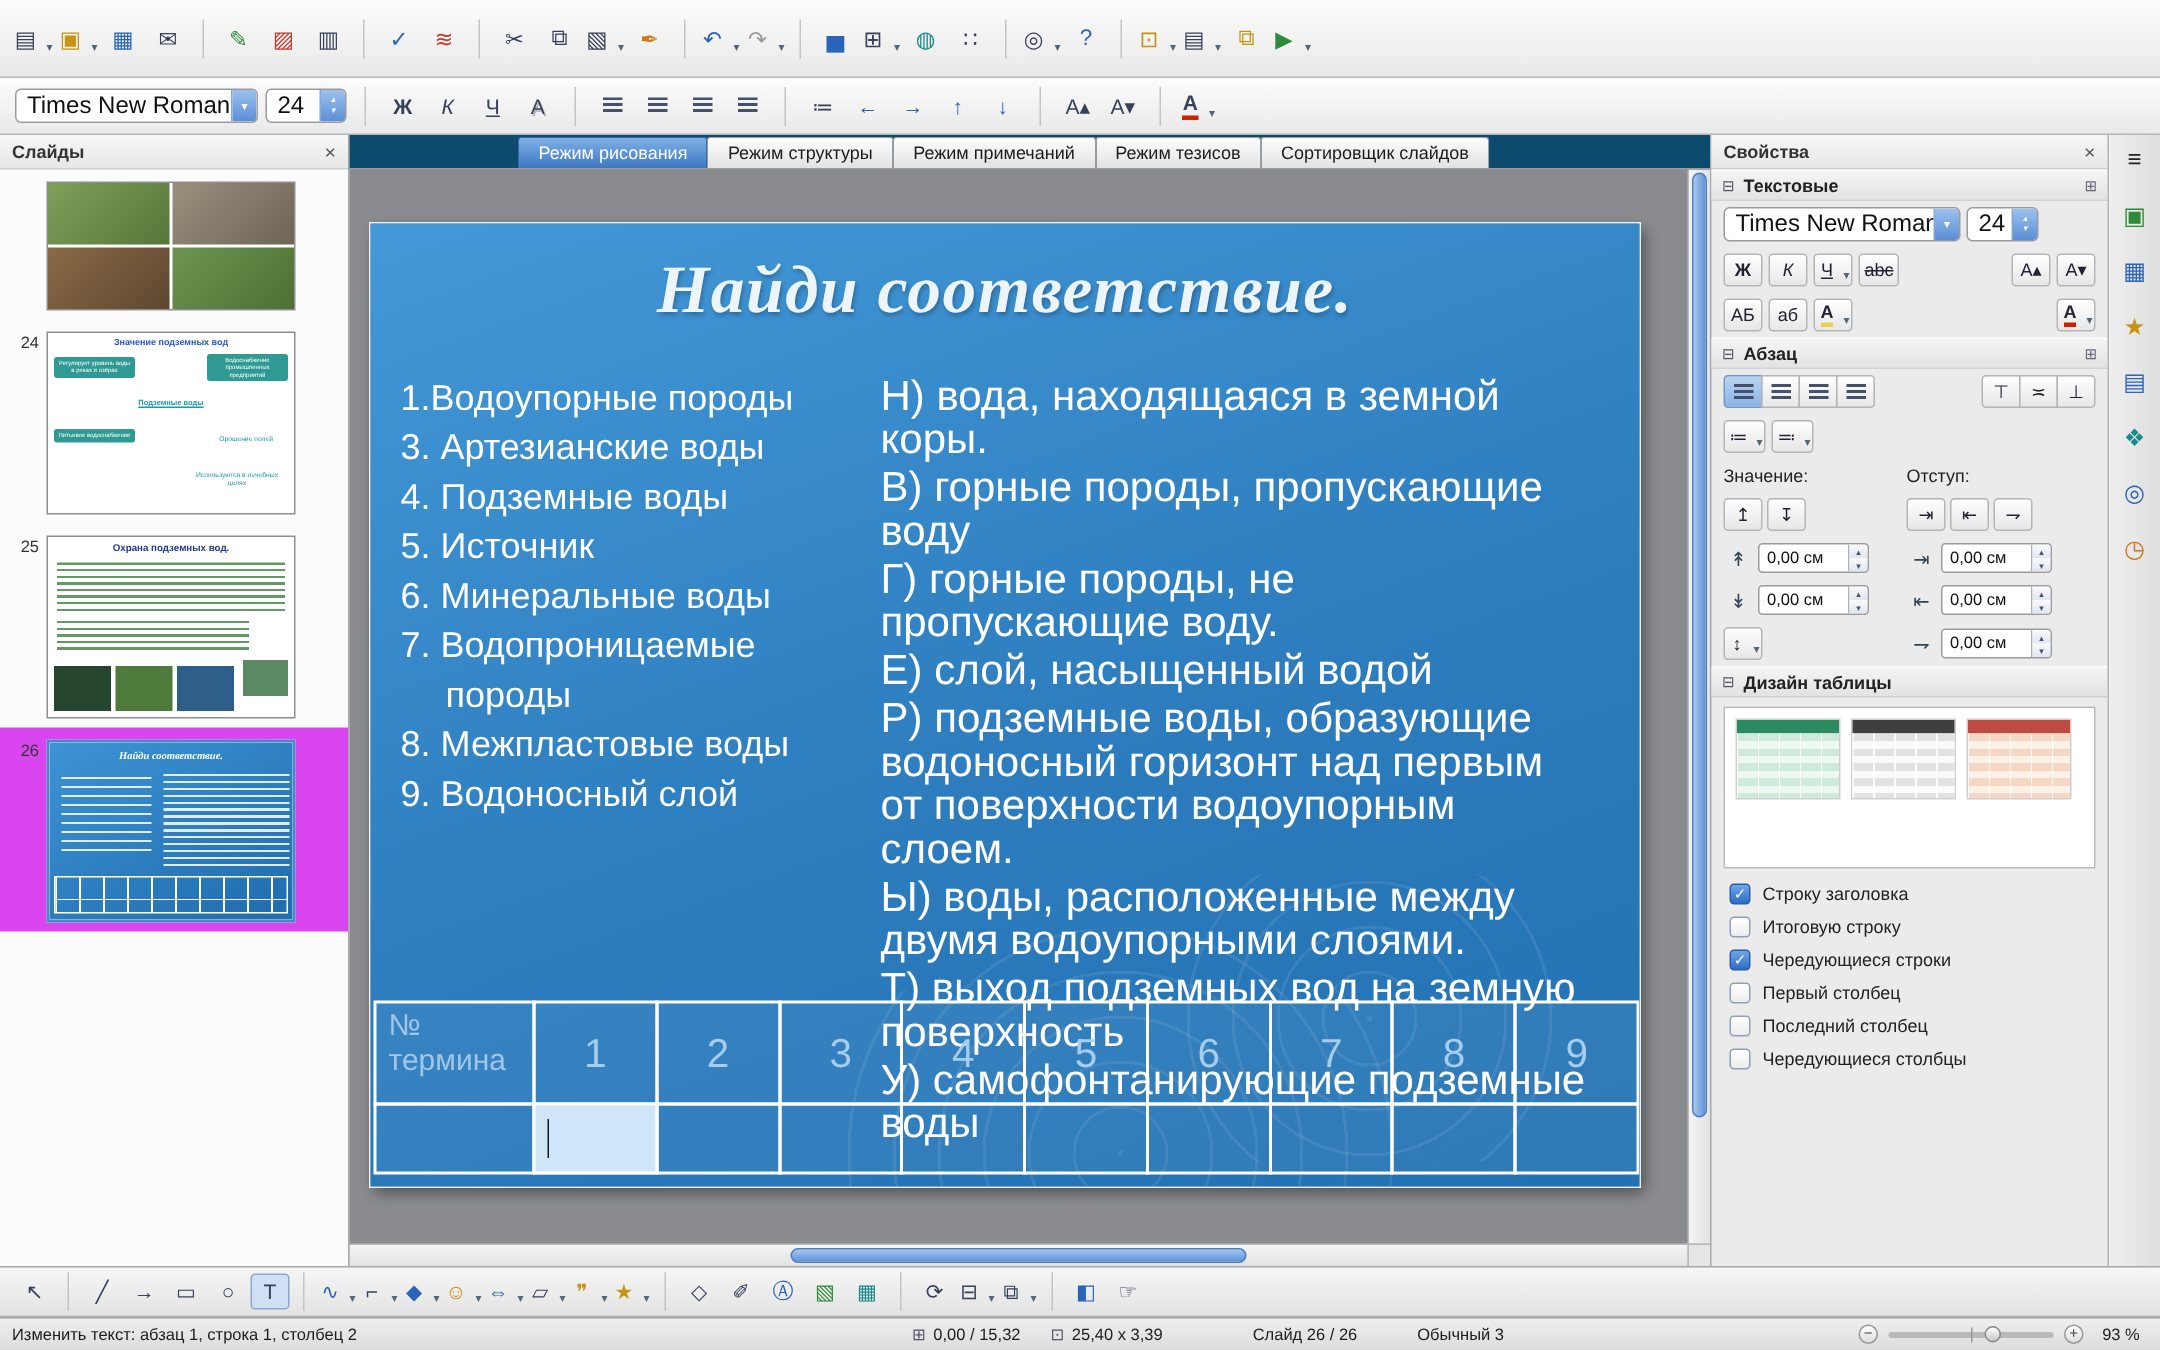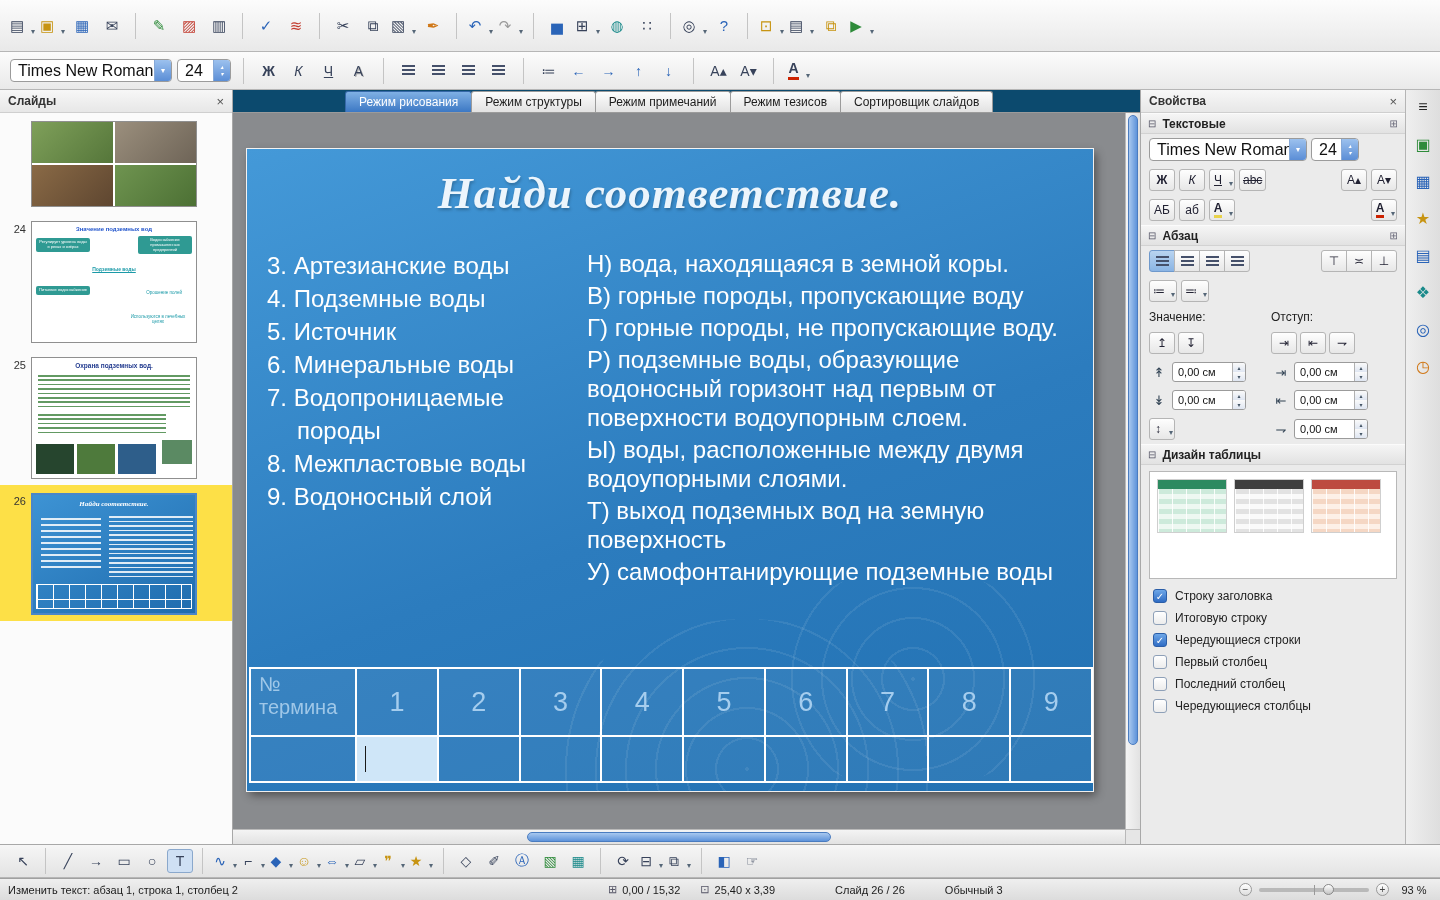--- a/index.html
+++ b/index.html
@@ -34,21 +34,21 @@
   .main{flex:1;display:flex;min-height:0}
   .phead{height:23px;display:flex;align-items:center;justify-content:space-between;padding:0 8px;background:linear-gradient(#f7f7f7,#e7e7e7);border-bottom:1px solid #cfcfcf;font-weight:bold;font-size:12px;color:#333;flex:none}
   .phead .x{font-size:13px;color:#555;font-weight:normal}
 
   
   .slides{width:233px;border-right:1px solid #a8a8a8;background:#fbfbfb;display:flex;flex-direction:column;flex:none}
   .thumbs{flex:1;overflow:hidden}
   .trow{display:flex;gap:5px;padding:8px 8px 6px 2px}
   .tnum{width:24px;text-align:right;font-size:11px;color:#333;padding-top:2px;flex:none}
   .tframe{width:166px;height:122px;border:1px solid #8f8f8f;background:#fff;position:relative;overflow:hidden;flex:none}
-  .trow.sel{background:#fde047}
+  .trow.sel{background:#d946ef}
   .trow.sel .tframe{border:2px solid #4a86c8}
   .ph-grid{position:absolute;inset:0;display:grid;grid-template:1fr 1fr / 1fr 1fr;gap:2px;background:#fff}
   .ph1{background:linear-gradient(135deg,#7fa05a,#55763a)}
   .ph2{background:linear-gradient(135deg,#9b8f7d,#6e6457)}
   .ph3{background:linear-gradient(135deg,#8a6a46,#5e4630)}
   .ph4{background:linear-gradient(135deg,#6f9450,#4c7034)}
   .t24-title{position:absolute;top:4px;width:100%;text-align:center;font-size:6px;color:#2255cc;font-weight:bold}
   .t24-box{position:absolute;background:#2f9a93;color:#fff;font-size:4px;padding:2px;border-radius:2px;line-height:1.2;width:54px;text-align:center}
   .t24-b1{left:4px;top:16px}.t24-b2{right:4px;top:14px}.t24-b3{left:4px;top:64px}
   .t24-link{position:absolute;top:44px;width:100%;text-align:center;font-size:5px;color:#1b9aa8;text-decoration:underline;font-weight:bold}
@@ -76,21 +76,21 @@
   .page{position:absolute;left:14px;top:36px;width:846px;height:642px;background:#2b7abc;box-shadow:0 0 0 1px rgba(255,255,255,.9),3px 4px 9px rgba(0,0,0,.45);overflow:hidden}
   .slidebg{position:absolute;inset:0;background:linear-gradient(160deg,#4499d8 0%,#2c7cbe 55%,#2271b2 100%);overflow:hidden}
   .ripple{position:absolute;border-radius:50%;background:repeating-radial-gradient(circle at center,rgba(255,255,255,.08) 0 2px,rgba(255,255,255,0) 2px 30px)}
   .rp1{width:420px;height:300px;left:290px;top:470px}
   .rp2{width:300px;height:220px;right:30px;top:420px}
   .stitle{position:relative;text-align:center;margin-top:18px;font-family:"Liberation Serif",serif;font-style:italic;font-weight:bold;font-size:45px;color:#ecf5fc;text-shadow:1px 2px 3px rgba(0,0,0,.25);letter-spacing:1px}
   .cols{position:absolute;left:20px;right:14px;top:100px;display:flex}
   .colL{width:320px;flex:none;font-size:24px;line-height:33px;color:#fff}
   .colL .li{padding-left:30px;text-indent:-30px}
   .colL .li.w2{width:270px}
-  .colR{width:472px;flex:none;font-size:24px;line-height:29px;color:#fff}
+  .colR{width:472px;flex:none;font-size:28px;line-height:29px;color:#fff}
   .colR .ri{margin-bottom:3px}
   .stable{position:absolute;left:2px;right:2px;bottom:8px}
   .str{display:flex}
   .stc{flex:1;border:2px solid #fff;margin-right:-2px;background:rgba(255,255,255,.06);display:flex;align-items:center;justify-content:center;height:70px;color:#a5cdee;font-size:27px}
   .str + .str .stc{margin-top:-2px}
   .stc.first{width:108px;flex:none;align-items:flex-start;justify-content:flex-start;padding:4px 8px;font-size:20px;line-height:1.15;color:rgba(178,211,238,.85)}
   .str.r2 .stc{height:48px}
   .stc.edit{background:#cfe6f8}
   .caret{width:1px;height:26px;background:#1a1a1a;margin-right:auto;margin-left:8px}
 
@@ -313,32 +313,34 @@
         <span class="vtab">Сортировщик слайдов</span>
       </div>
       <div class="ws">
         <div class="page">
           <div class="slidebg">
             <div class="ripple rp1"></div>
             <div class="ripple rp2"></div>
             <div class="stitle">Найди соответствие.</div>
             <div class="cols">
               <div class="colL">
+                <div class="li">1.Водоупорные породы</div>
                 <div class="li">3. Артезианские воды</div>
                 <div class="li">4. Подземные воды</div>
                 <div class="li">5. Источник</div>
                 <div class="li">6. Минеральные воды</div>
                 <div class="li w2">7. Водопроницаемые породы</div>
                 <div class="li">8. Межпластовые воды</div>
                 <div class="li">9. Водоносный слой</div>
               </div>
               <div class="colR">
                 <div class="ri">Н) вода, находящаяся в земной коры.</div>
                 <div class="ri">В) горные породы, пропускающие воду</div>
                 <div class="ri">Г) горные породы, не пропускающие воду.</div>
+                <div class="ri">Е) слой, насыщенный водой</div>
                 <div class="ri">Р) подземные воды, образующие водоносный горизонт над первым от поверхности водоупорным слоем.</div>
                 <div class="ri">Ы) воды, расположенные между двумя водоупорными слоями.</div>
                 <div class="ri">Т) выход подземных вод на земную поверхность</div>
                 <div class="ri">У) самофонтанирующие подземные воды</div>
               </div>
             </div>
             <div class="stable">
               <div class="str">
                 <div class="stc first">№ термина</div>
                 <div class="stc">1</div>

